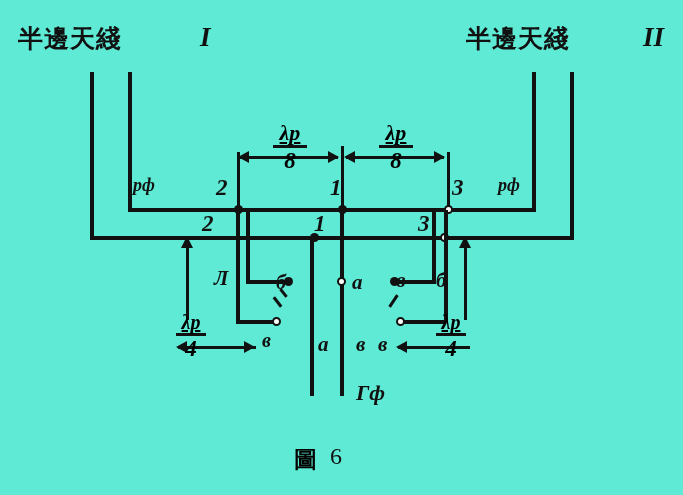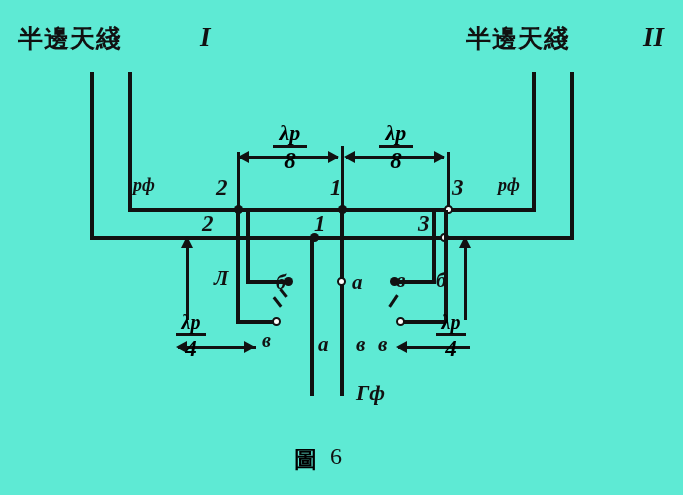--- a/index.html
+++ b/index.html
@@ -18,21 +18,21 @@
   
   .title{font-family:"DejaVu Sans",sans-serif;font-weight:bold;font-size:25px;letter-spacing:1px;}
   .roman{font-family:"Liberation Serif",serif;font-weight:bold;font-style:italic;font-size:27px;}
 
   
   .ital{font-family:"Liberation Serif",serif;font-style:italic;font-weight:bold;}
   .num{font-family:"Liberation Serif",serif;font-style:italic;font-weight:bold;font-size:23px;}
 
   .frac{position:absolute;text-align:center;font-family:"Liberation Serif",serif;
         font-style:italic;font-weight:bold;line-height:1.02;}
-  .frac .top{font-size:22px;display:block;}
+  .frac .top{font-size:22px;display:block;text-decoration:underline;}
   .frac .bar{display:block;height:3px;background:#111;margin:1px auto 1px auto;}
   .frac .bot{font-size:23px;display:block;}
 
   .cap{position:absolute;font-family:"DejaVu Sans",sans-serif;font-weight:bold;font-size:23px;}
 
   
   .ar{position:absolute;width:0;height:0;}
   .ar-l{border-top:6px solid transparent;border-bottom:6px solid transparent;border-right:11px solid #111;}
   .ar-r{border-top:6px solid transparent;border-bottom:6px solid transparent;border-left:11px solid #111;}
   .ar-u{border-left:6px solid transparent;border-right:6px solid transparent;border-bottom:12px solid #111;}

